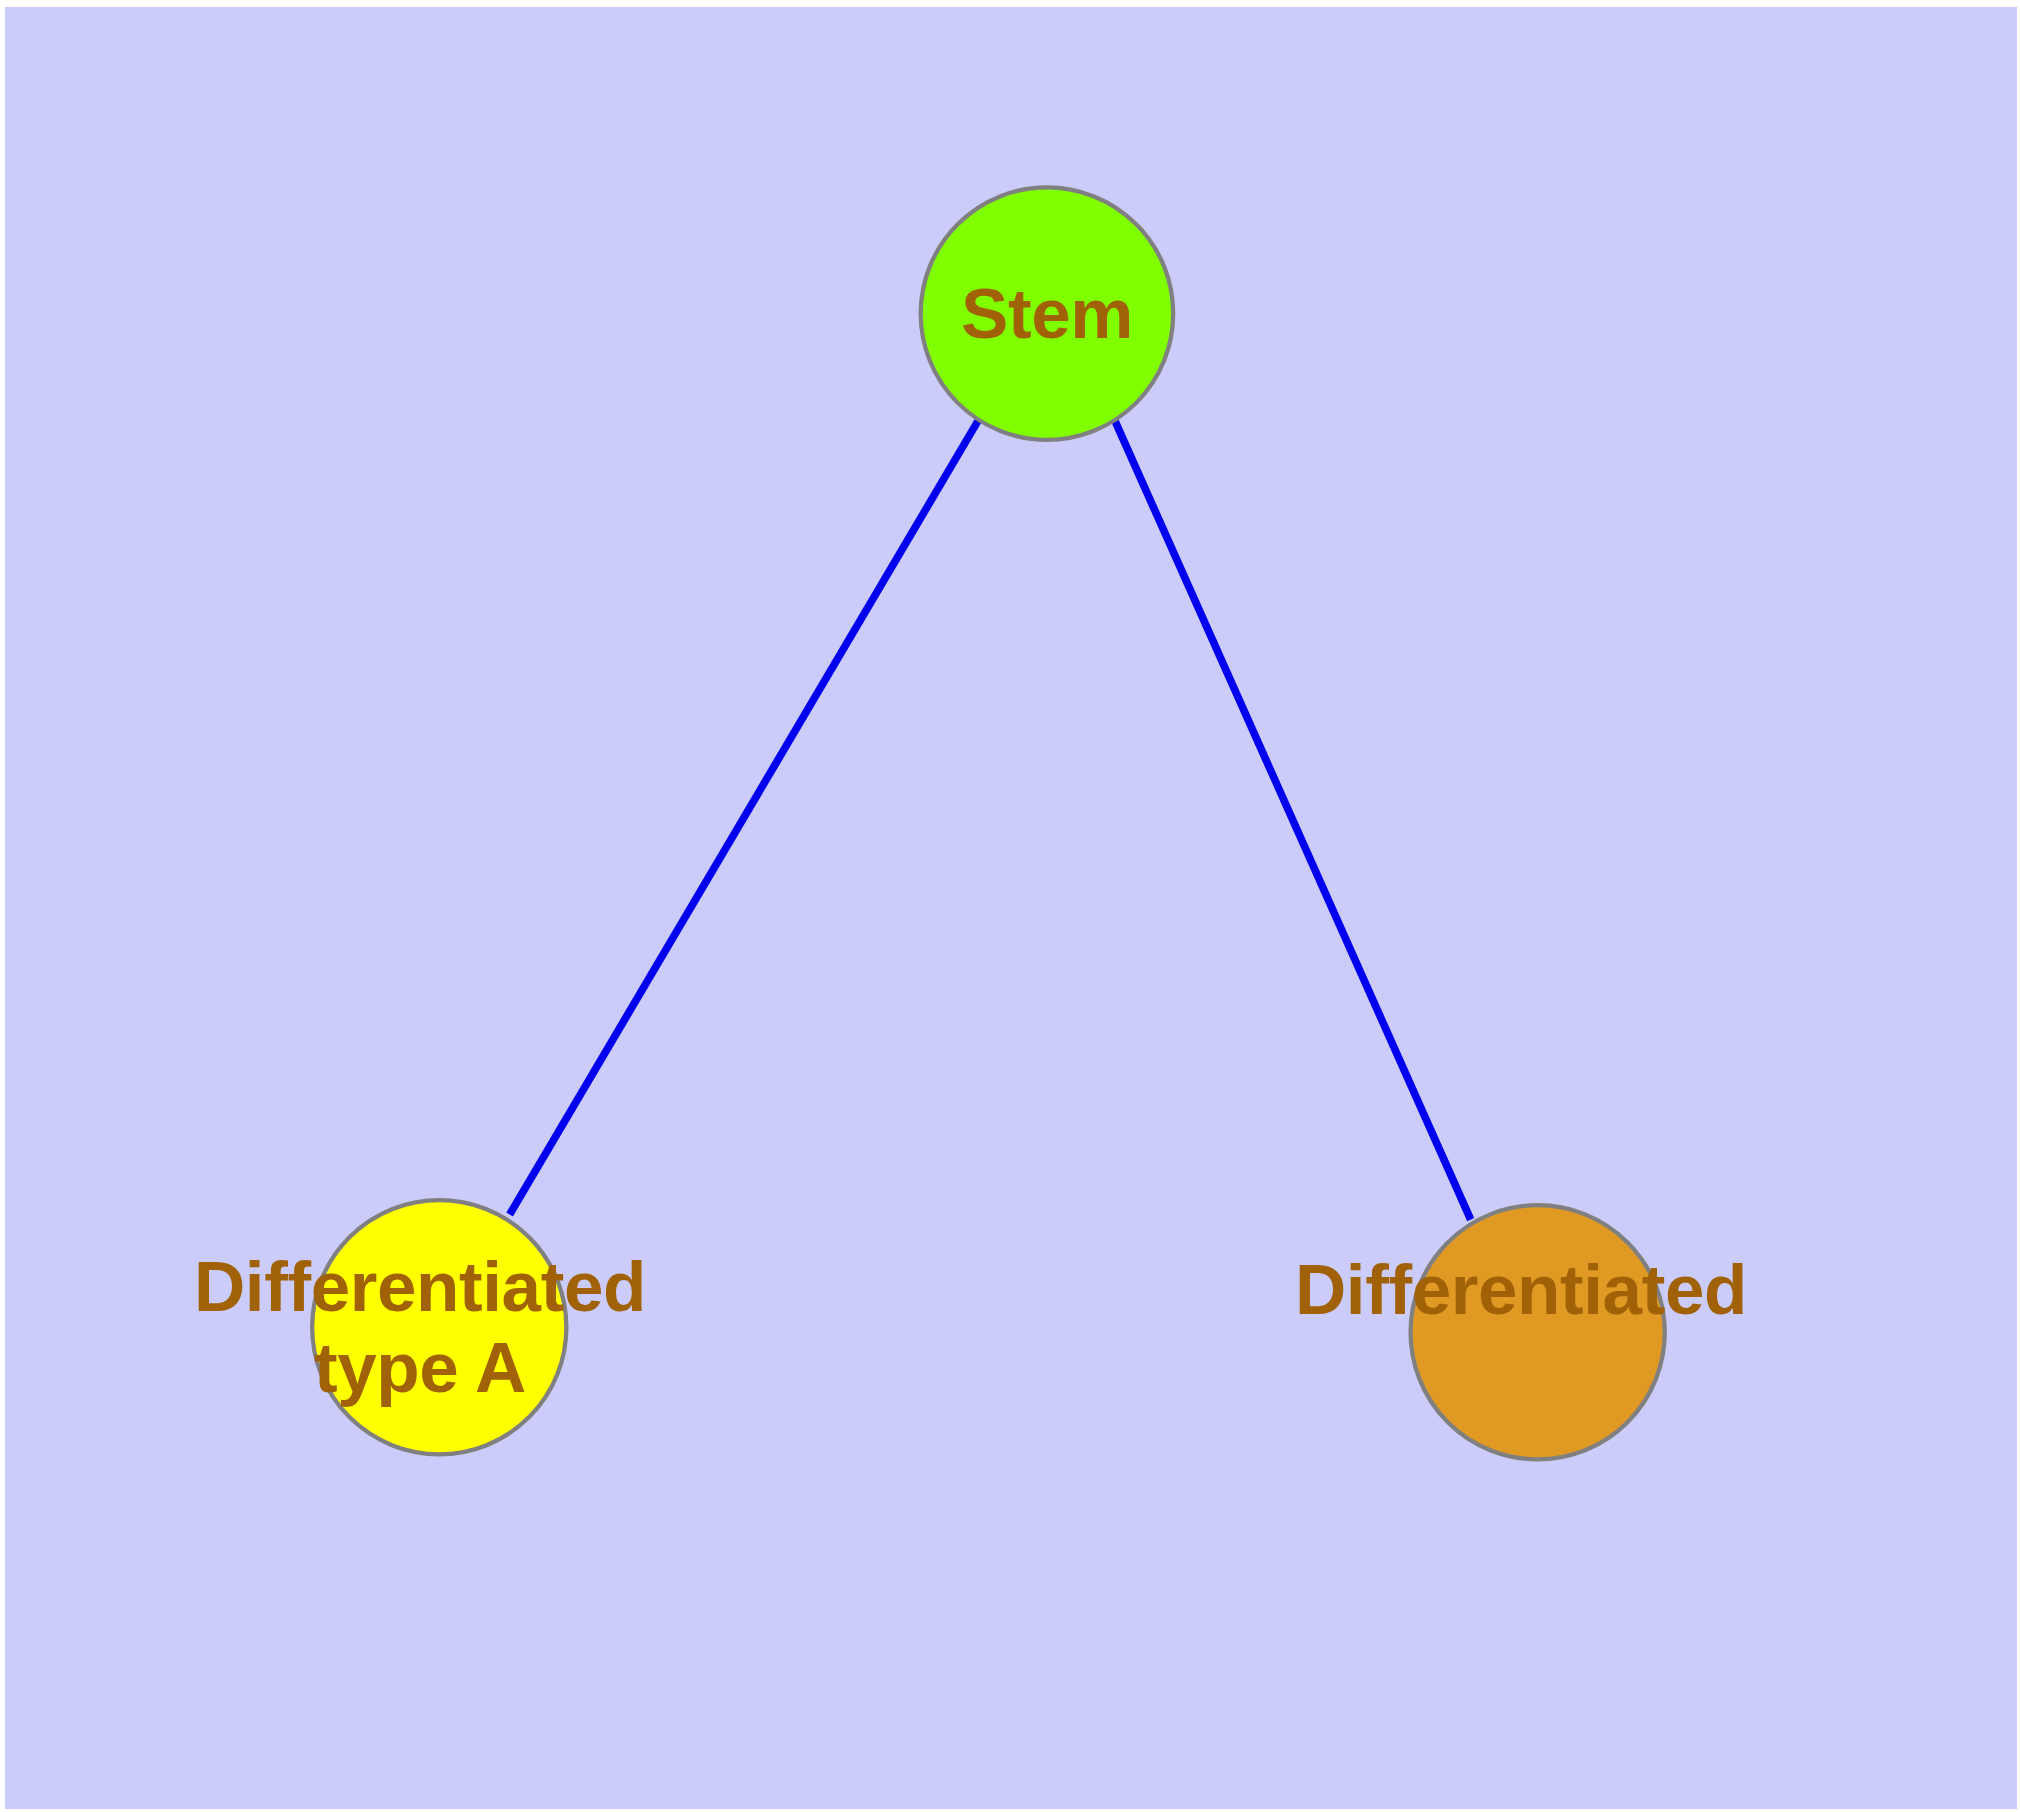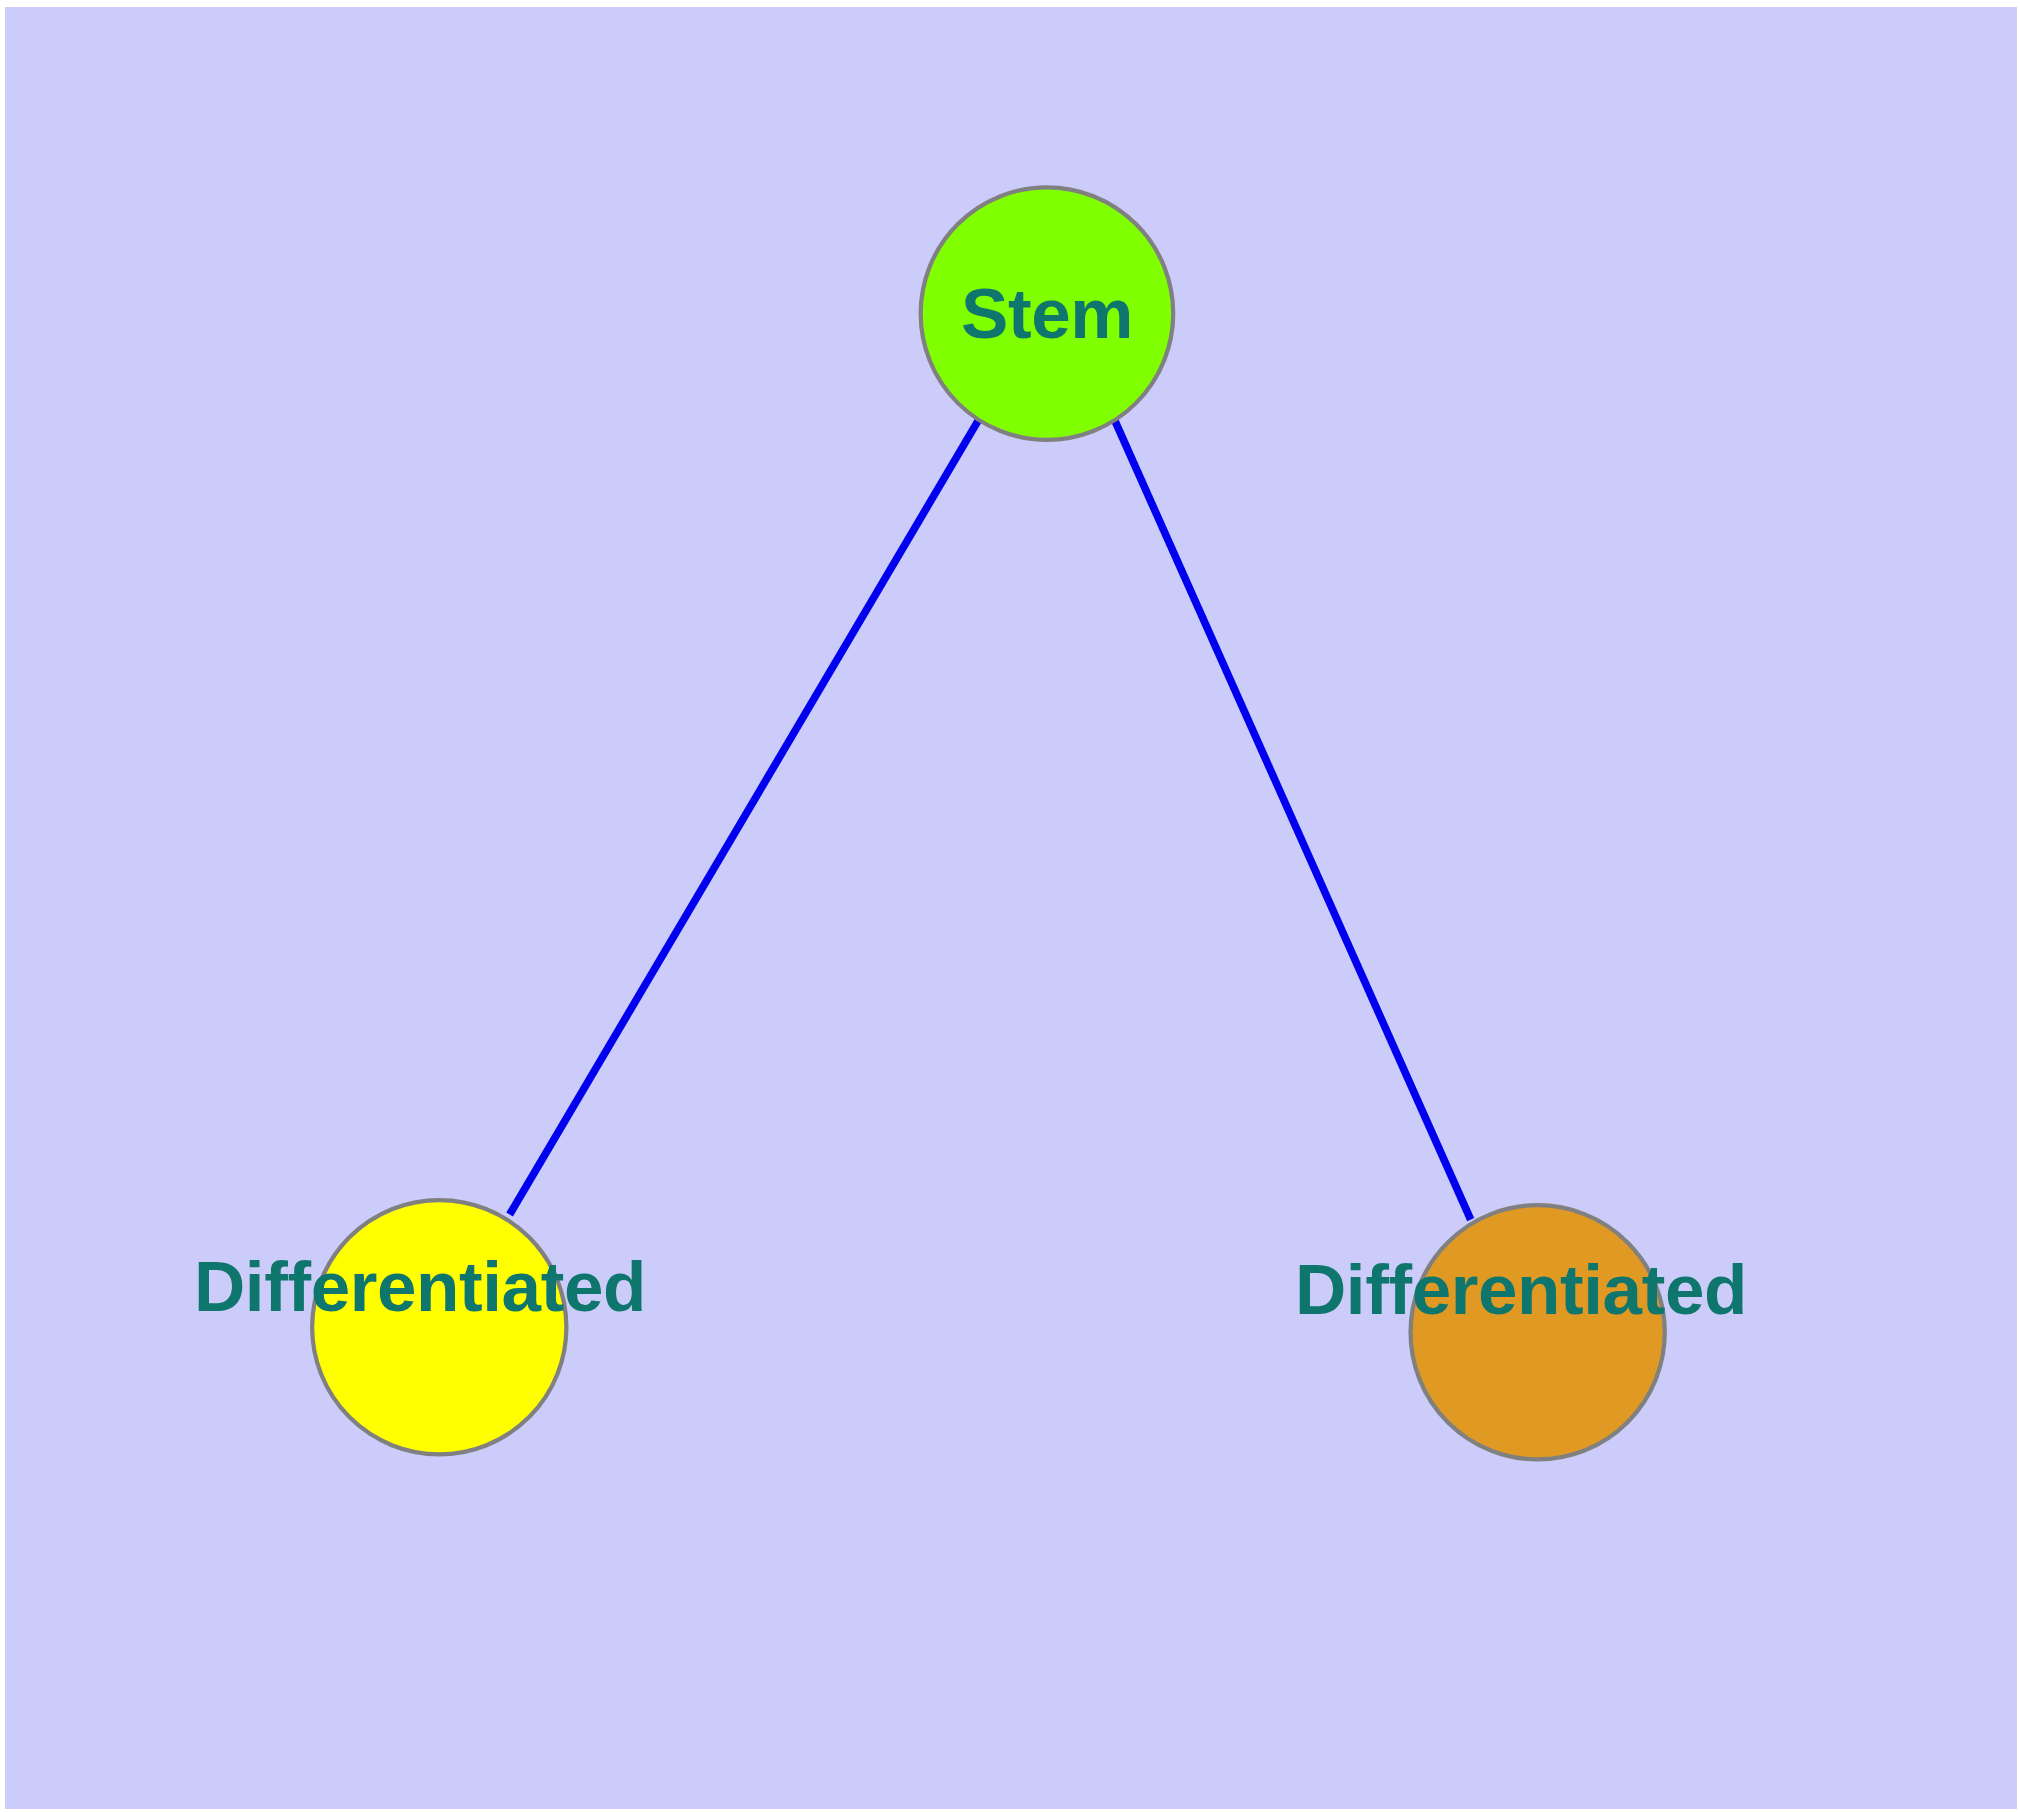--- a/index.html
+++ b/index.html
@@ -37,21 +37,21 @@
     stroke-width: 9;
     stroke-linecap: butt;
     fill: none;
   }
   .node-circle {
     stroke: #808080;
     stroke-width: 5;
   }
   .node-label {
     position: absolute;
-    color: #0f766e;
+    color: #a16207;
     font-weight: bold;
     font-size: 71px;
     line-height: 81px;
     letter-spacing: -0.4px;
     text-align: center;
     white-space: nowrap;
     pointer-events: none;
     user-select: none;
   }
   .node-label .label-line {
@@ -89,20 +89,21 @@
     <circle class="node-circle" cx="518" cy="1566" r="150" fill="#ffff00" stroke="#808080"></circle>
     <circle class="node-circle" cx="1814" cy="1572" r="150" fill="#e09a24" stroke="#808080"></circle>
   </svg>
 
   <div class="node-label" id="label-stem">
     <span class="label-line">Stem</span>
   </div>
 
   <div class="node-label" id="label-diff-a">
     <span class="label-line">Differentiated</span>
+    <span class="label-line">type A</span>
   </div>
 
   <div class="node-label" id="label-diff-b">
     <span class="label-line">Differentiated</span>
   </div>
 
 </div>
 
 
 </body></html>

